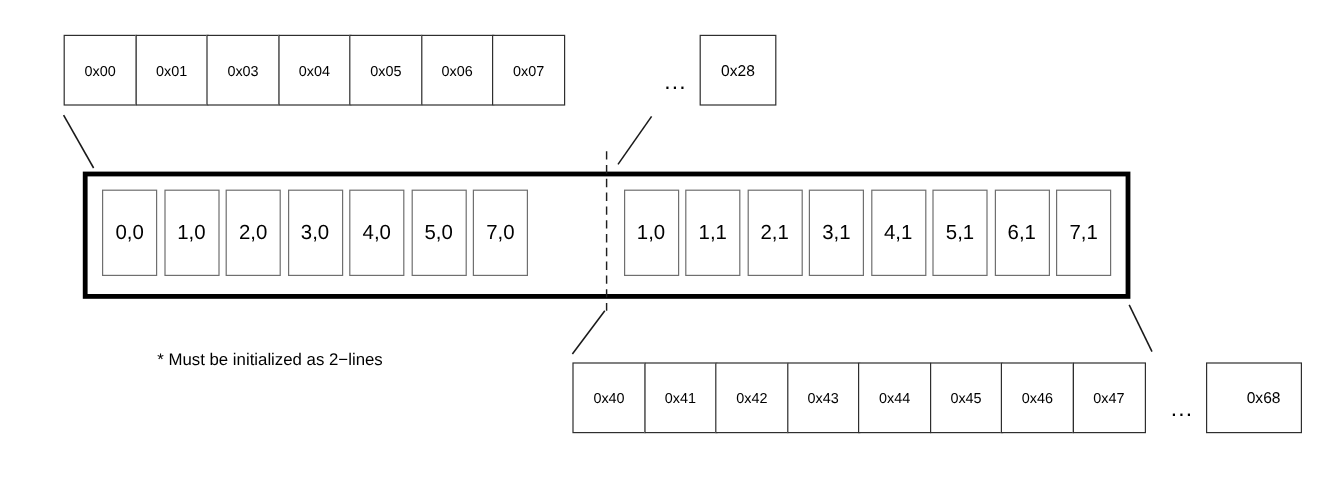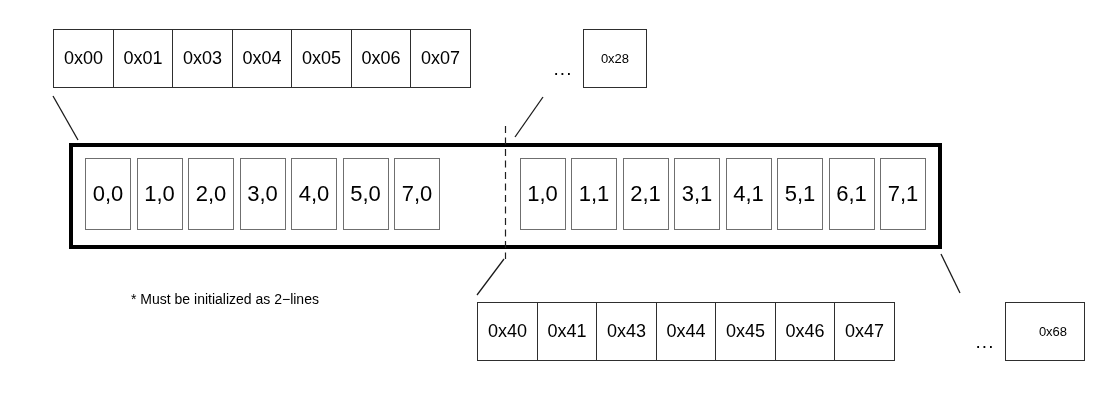--- a/index.html
+++ b/index.html
@@ -13,21 +13,21 @@
     overflow: hidden;
   }
 
   
   .addr-row { position: absolute; display: flex; }
   .addr-cell {
     width: 59px; height: 57px;
     border: 1.5px solid #2e2e2e;
     margin-left: -1.5px;
     display: flex; align-items: center; justify-content: center;
-    font-size: 18px;
+    font-size: 12px;
     background: #ffffff;
     box-sizing: content-box;
   }
   .addr-cell:first-child { margin-left: 0; }
   .addr-single {
     position: absolute;
     width: 62px; height: 57px;
     border: 1.5px solid #2e2e2e;
     display: flex; align-items: center; justify-content: center;
     font-size: 13px;
@@ -57,21 +57,21 @@
     left: 0; top: 0; right: 0; bottom: 0;
     display: flex;
     justify-content: space-between;
     padding: 11px 12px 0 12px;
   }
   .buffer-half { display: flex; gap: 5.5px; }
   .buffer-cell {
     width: 44px; height: 70px;
     border: 1.5px solid #6f6f6f;
     display: flex; align-items: center; justify-content: center;
-    font-size: 22px;
+    font-size: 17px;
     background: #ffffff;
     box-sizing: content-box;
   }
 
   
   .note {
     position: absolute;
     left: 95px; top: 291px;
     font-size: 14px;
     white-space: nowrap;
@@ -125,20 +125,21 @@
           <div class="buffer-cell">7,1</div>
         </div>
     </div>
   </div>
 
   <div class="note">* Must be initialized as 2−lines</div>
 
   <div class="addr-row" style="left:477px; top:302px;">
       <div class="addr-cell">0x40</div>
       <div class="addr-cell">0x41</div>
+      <div class="addr-cell">0x42</div>
       <div class="addr-cell">0x43</div>
       <div class="addr-cell">0x44</div>
       <div class="addr-cell">0x45</div>
       <div class="addr-cell">0x46</div>
       <div class="addr-cell">0x47</div>
     </div>
   <div class="ellipsis" style="left:970px; top:302px;">...</div>
   <div class="addr-single" style="left:1005px; top:302px;padding-left:16px;">0x68</div>
 
   <svg class="overlay" viewBox="0 0 1113 400">

